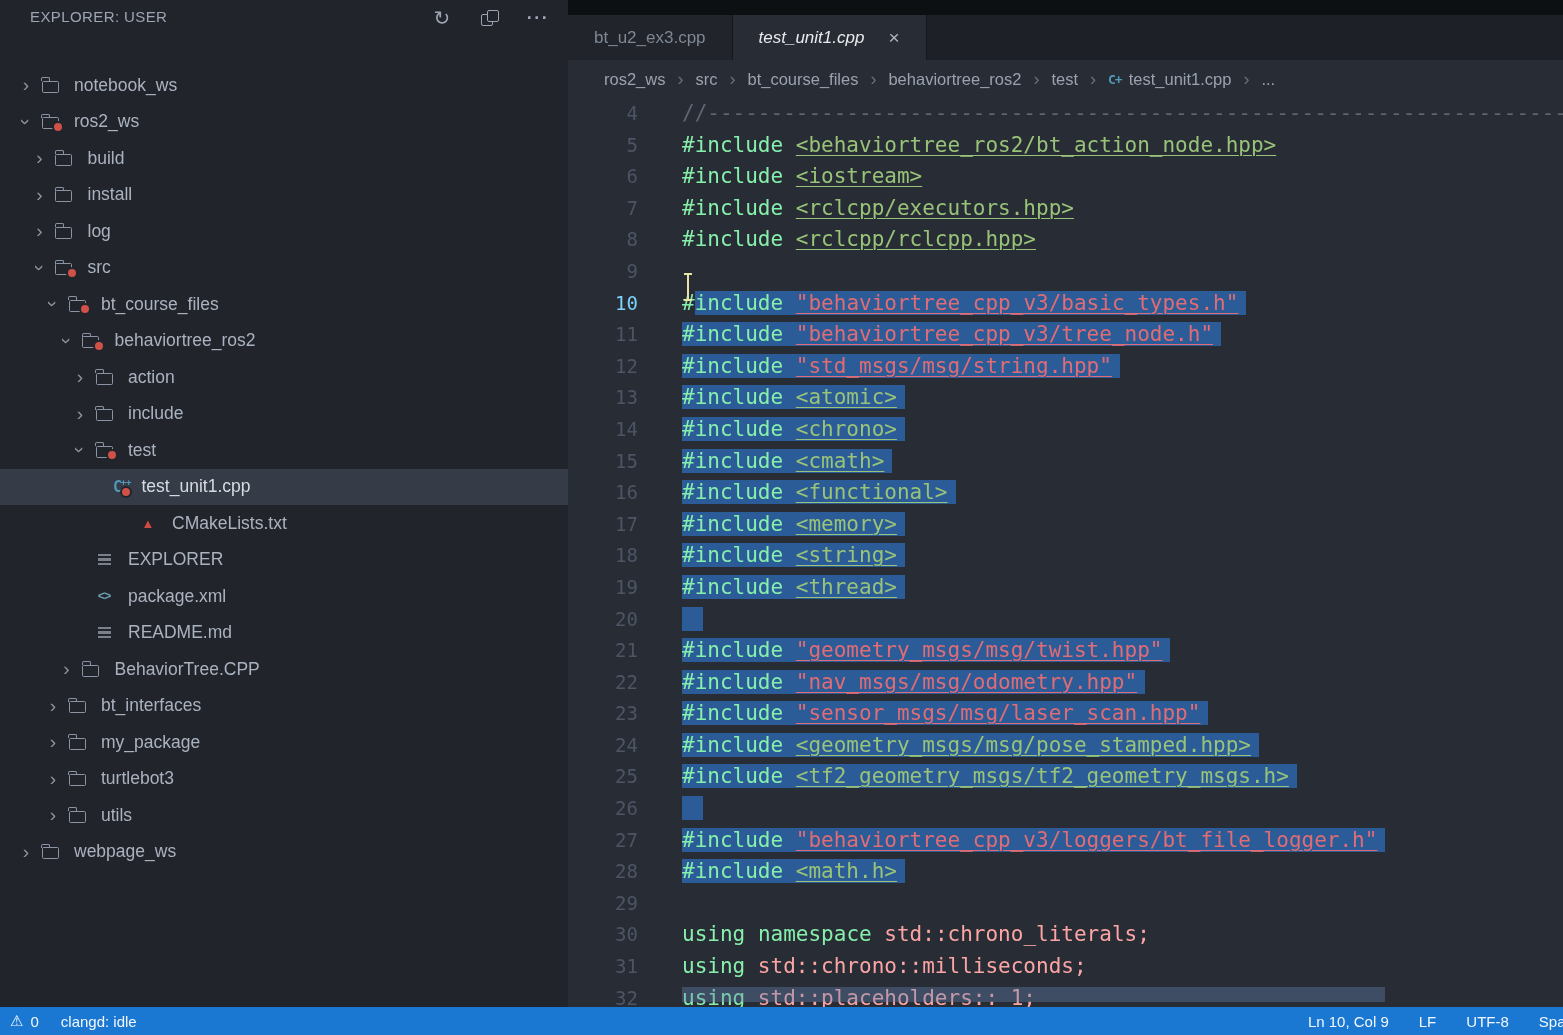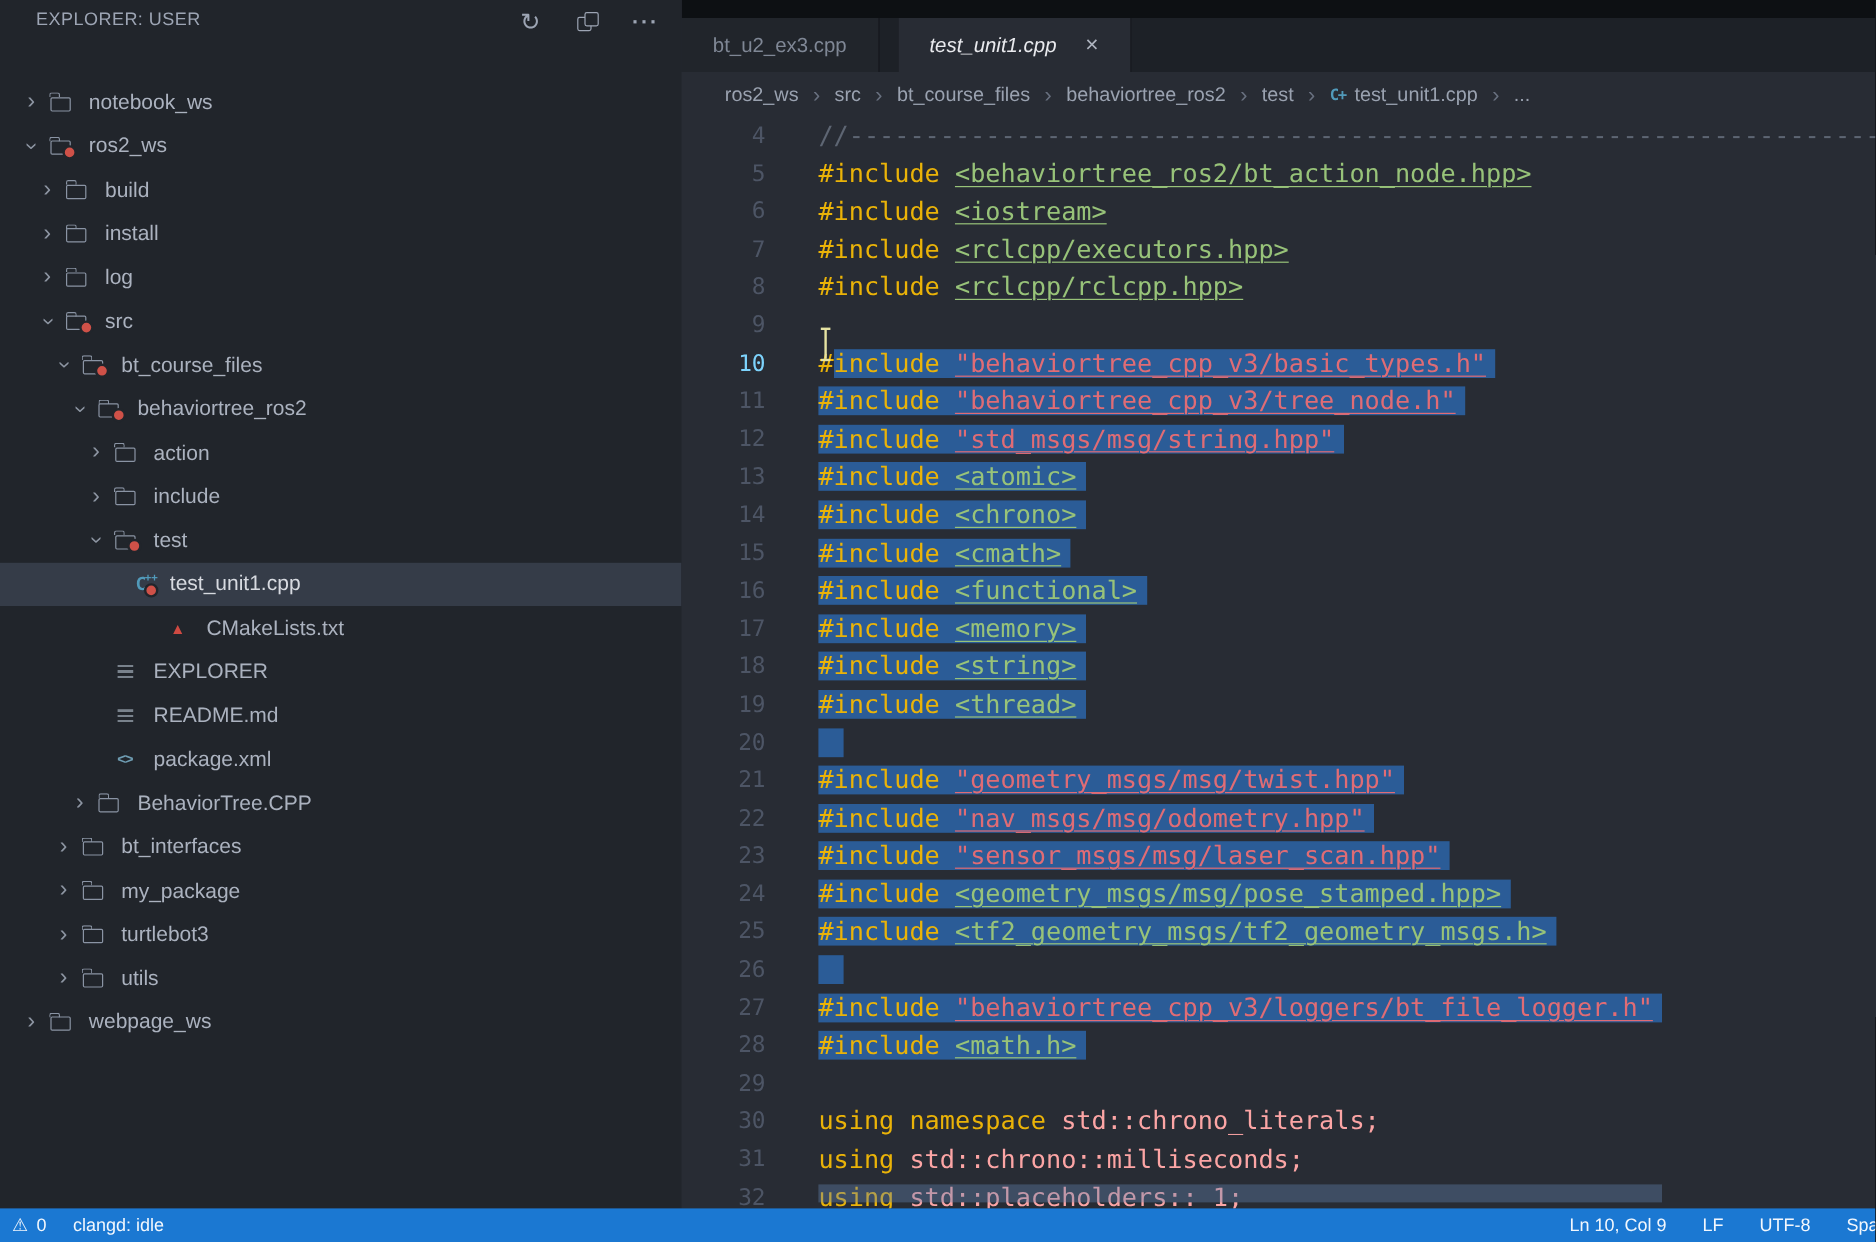--- a/index.html
+++ b/index.html
@@ -30,37 +30,37 @@
   .icon-cpp::before{content:"C";font-size:15px;font-weight:700;}
   .icon-cpp::after{content:"++";position:absolute;right:-2px;top:0;font-size:9px;font-weight:700;}
   .icon-cmake::before{content:"\25b2";color:#cf4a42;font-size:13px;}
   .icon-list::before{content:"";width:13px;height:11px;background:repeating-linear-gradient(to bottom,#79828c 0 2px,transparent 2px 4.5px);}
   .icon-xml::before{content:"<>";font-size:12.5px;font-weight:700;color:#6f9db3;letter-spacing:-1px;}
   .dot{position:absolute;right:-2px;bottom:-1px;width:8px;height:8px;border-radius:50%;background:#cf5148;border:2px solid #21252b;}
 
   
   .editor{position:absolute;left:568px;top:0;width:995px;height:1007px;background:#282c34;overflow:hidden;}
   .top-strip{height:15px;background:#0d1013;}
-  .tabbar{height:45px;background:#1d2127;display:flex;gap:16px;}
+  .tabbar{height:45px;background:#1d2127;display:flex;}
   .tab{display:flex;align-items:center;padding:0 26px;font-size:17px;color:#7f8795;background:#21252b;border-right:1px solid #14171c;cursor:pointer;white-space:nowrap;}
   .tab.active{background:#282c34;color:#e9eaee;font-style:italic;}
   .tab-close{margin-left:24px;font-size:19px;color:#aeb4bf;font-style:normal;cursor:pointer;}
   .breadcrumb{height:38px;display:flex;align-items:center;padding-left:36px;font-size:16.5px;color:#9aa2b0;gap:12px;white-space:nowrap;}
   .crumb{cursor:pointer;display:flex;align-items:center;gap:7px;}
   .crumb-sep::before{content:"\203a";color:#68707f;font-size:18px;}
   .cpp-glyph{color:#519aba;font-weight:700;font-family:"DejaVu Sans Mono",monospace;font-size:13px;letter-spacing:-1px;}
   .cpp-glyph::before{content:"C+";}
 
   .code{font-family:"DejaVu Sans Mono","Liberation Mono",monospace;font-size:21px;line-height:31.6px;white-space:pre;}
   .code-line{display:flex;height:31.6px;}
   .line-number{width:70px;flex:none;text-align:right;color:#4d5565;font-size:19px;user-select:none;}
   .line-number.active{color:#7dd3fc;text-align:right;}
   .line-content{margin-left:44px;}
   .sel{background:#2b5c97;padding-right:8px;}
-  .tk-kw{color:#eab308;}
+  .tk-kw{color:#86efac;}
   .tk-inc{color:#98c379;text-decoration:underline;text-underline-offset:3px;text-decoration-thickness:1px;}
   .tk-str{color:#e06c75;text-decoration:underline;text-underline-offset:3px;text-decoration-thickness:1px;}
   .tk-cmt{color:#5e6673;}
   .tk-txt{color:#fca5a5;}
 
   .hscroll{position:absolute;left:114px;top:987px;width:703px;height:15px;background:rgba(100,132,176,.38);}
   .ibeam{position:absolute;left:119px;top:275px;width:2px;height:24px;background:#e6e3a3;}
   .ibeam::before,.ibeam::after{content:"";position:absolute;left:-3px;width:8px;height:2px;background:#e6e3a3;}
   .ibeam::before{top:-2px;} .ibeam::after{bottom:-2px;}
 
@@ -165,27 +165,27 @@
           <span class="icon icon-cmake"></span>
           <span class="tree-label">CMakeLists.txt</span>
         </div>
         <div class="tree-row" style="padding-left: 68px;">
           <span class="chevron none"></span>
           <span class="icon icon-list"></span>
           <span class="tree-label">EXPLORER</span>
         </div>
         <div class="tree-row" style="padding-left: 68px;">
           <span class="chevron none"></span>
+          <span class="icon icon-xml"></span>
+          <span class="tree-label">package.xml</span>
+        </div>
+        <div class="tree-row" style="padding-left: 68px;">
+          <span class="chevron none"></span>
           <span class="icon icon-list"></span>
           <span class="tree-label">README.md</span>
-        </div>
-        <div class="tree-row" style="padding-left: 68px;">
-          <span class="chevron none"></span>
-          <span class="icon icon-xml"></span>
-          <span class="tree-label">package.xml</span>
         </div>
         <div class="tree-row" style="padding-left: 54.5px;">
           <span class="chevron">›</span>
           <span class="icon icon-folder"></span>
           <span class="tree-label">BehaviorTree.CPP</span>
         </div>
         <div class="tree-row" style="padding-left: 41px;">
           <span class="chevron">›</span>
           <span class="icon icon-folder"></span>
           <span class="tree-label">bt_interfaces</span>

